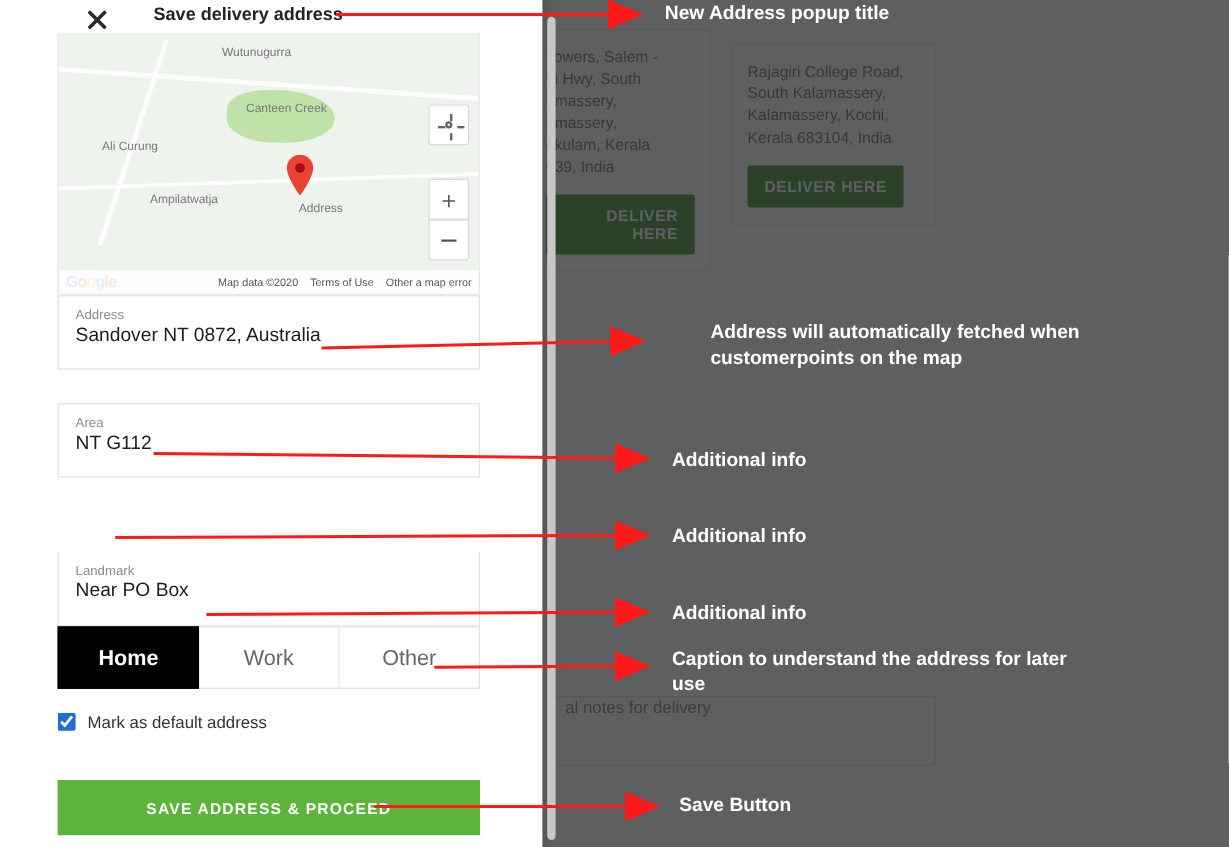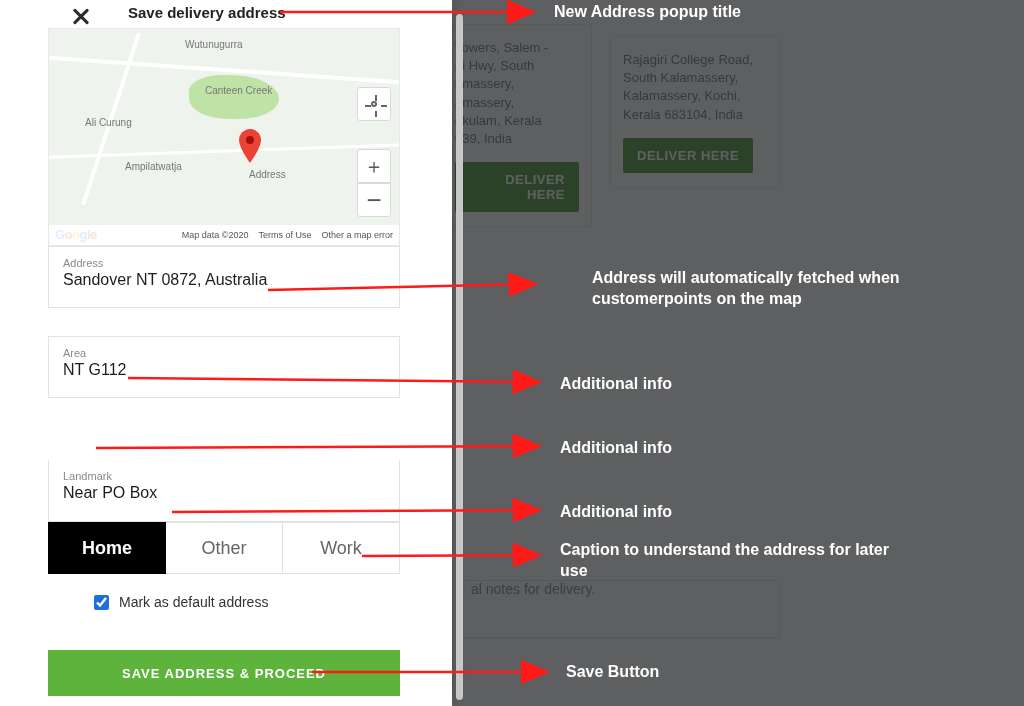--- a/index.html
+++ b/index.html
@@ -45,21 +45,21 @@
   .field.addr { top:246px; height:62px;}
   .field.area { top:336px; height:62px;}
   .field.door { top:398px; height:62px; border-top:none;}
   .field.land { top:460px; height:62px; border-top:none;}
 
   .tags { position:absolute; left:48px; top:522px; width:352px; height:52px; display:flex; }
   .tags button { flex:1; border:1px solid #e2e2e2; border-left:none; background:#fff; color:#666; font-size:18px; cursor:pointer; font-family:inherit;}
   .tags button:first-child { border-left:1px solid #e2e2e2; }
   .tags button.active { background:#000; color:#fff; border-color:#000; font-weight:600;}
 
-  .defaultrow { position:absolute; left:48px; top:594px; width:352px; font-size:14px; color:#333; display:flex; align-items:flex-end; gap:10px;margin-left:46px;}
+  .defaultrow { position:absolute; left:48px; top:594px; width:352px; font-size:14px; color:#333; display:flex; align-items:flex-start; gap:10px;}
   .defaultrow input { width:15px; height:15px; accent-color:#1f6fd6; cursor:pointer;}
 
   .savebtn { position:absolute; left:48px; top:650px; width:352px; height:46px; background:#5db33b; color:#fff; border:none; font-size:13px; font-weight:800; letter-spacing:1px; cursor:pointer; font-family:inherit;}
 
   .annot { position:absolute; color:#fff; font-size:16px; font-weight:600; line-height:1.3; }
   svg.arrows { position:absolute; left:0; top:0; width:1024px; height:706px; pointer-events:none; }
 </style>
 </head>
 <body>
 
@@ -136,22 +136,22 @@
     </div>
 
 
     <div class="field land">
       <div class="lab">Landmark</div>
       <input class="val-input" value="Near PO Box" style="">
     </div>
 
     <div class="tags">
       <button class="active">Home</button>
+      <button>Work</button>
       <button>Other</button>
-      <button>Work</button>
     </div>
 
     <label class="defaultrow">
       <input type="checkbox" checked="" style="">
       <span>Mark as default address</span>
     </label>
 
     <button class="savebtn">SAVE ADDRESS &amp; PROCEED</button>
   </div>
 

